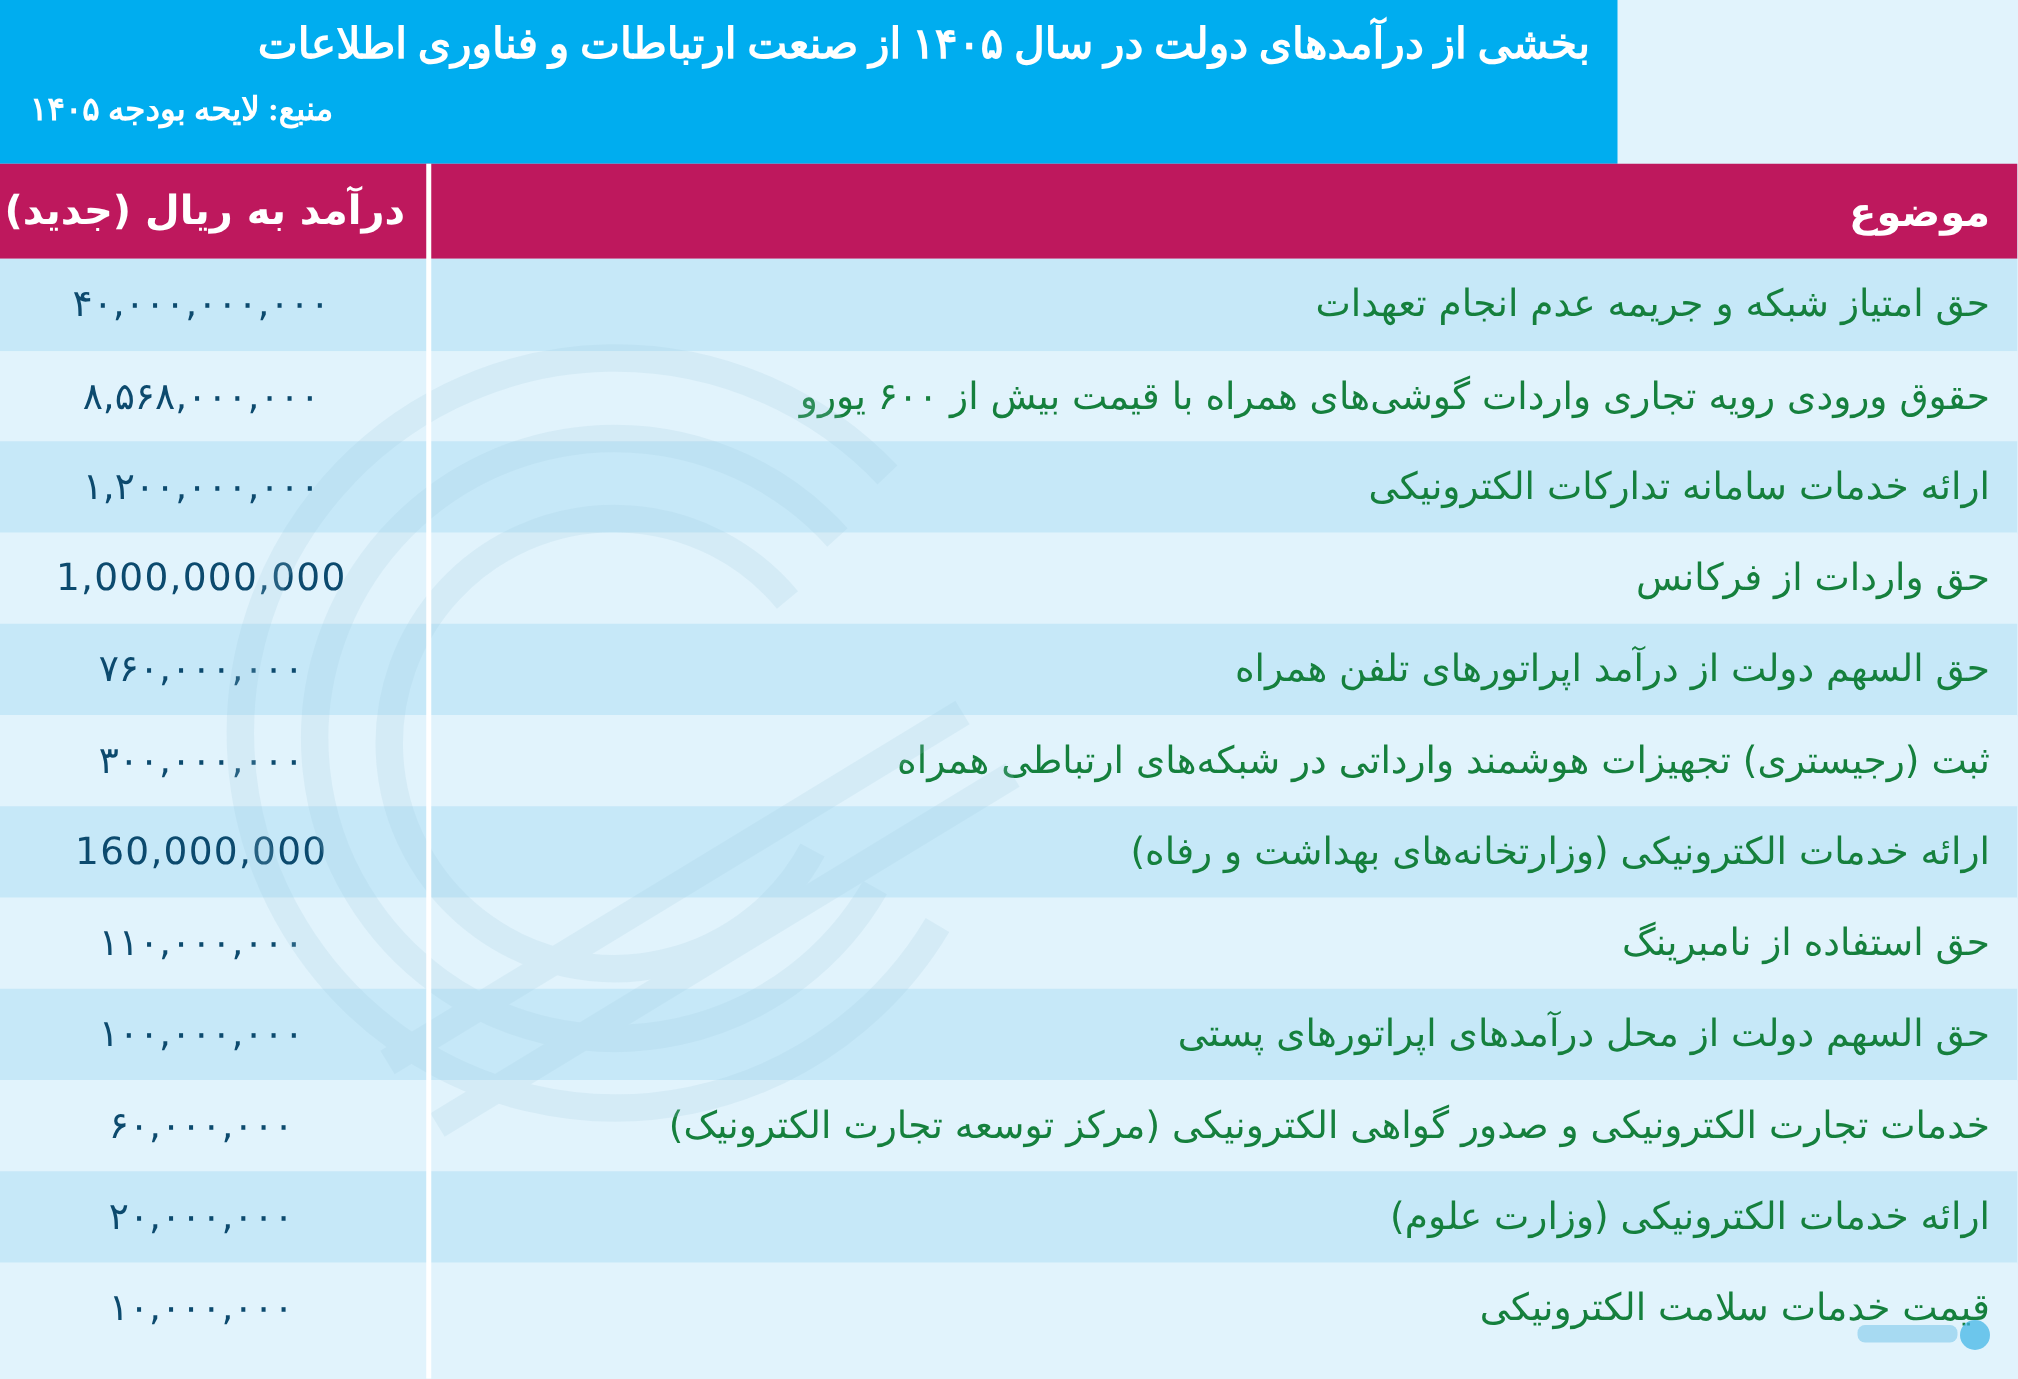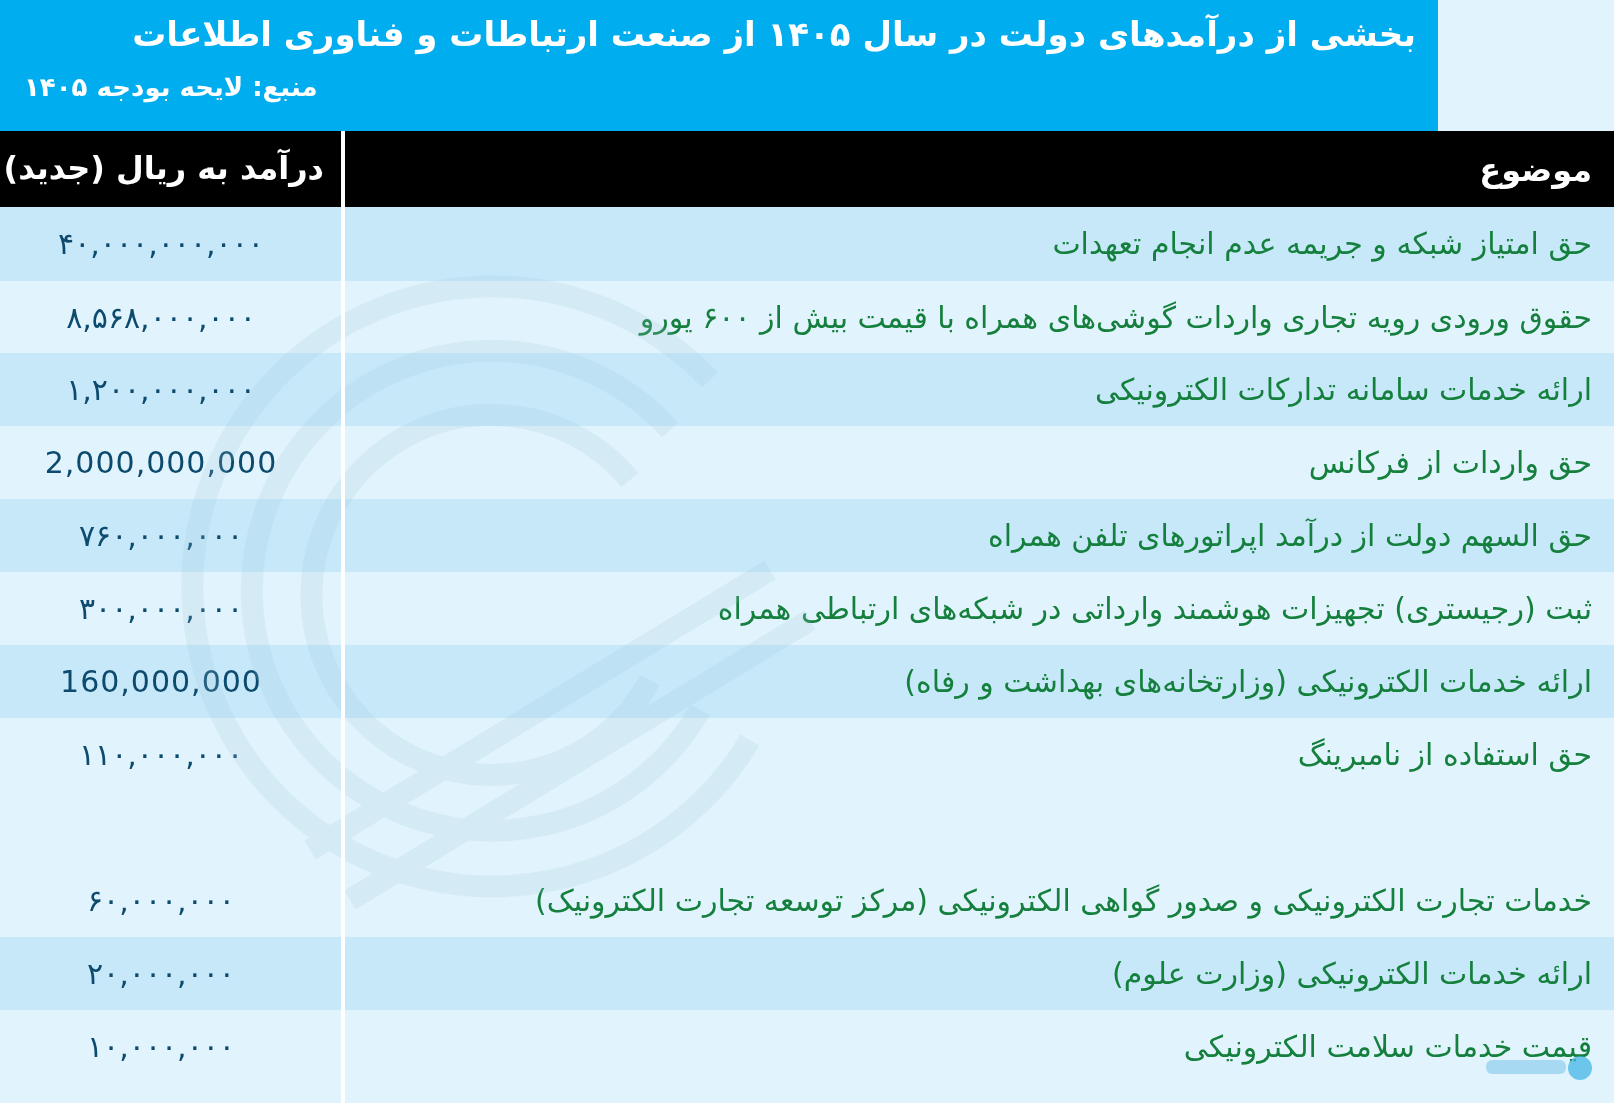--- a/index.html
+++ b/index.html
@@ -3,38 +3,39 @@
 <meta charset="utf-8">
 <style>
   html, body { margin: 0; padding: 0; }
   body {
     width: 1614px; height: 1103px; overflow: hidden;
     background: #e1f3fc;
     font-family: "DejaVu Sans", sans-serif;
     position: relative;
   }
   .header {
-    position: absolute; left: 0; top: 0; width: 1438px; height: 131px;
+    position: absolute; left: 0; top: 0; width: 1294px; height: 131px;
     background: #00adef;
     color: #ffffff;
+    font-family: Liberation Serif, serif;
   }
   .title {
     position: absolute; right: 22px; top: 14px;
     font-size: 34px; font-weight: bold; direction: rtl; white-space: nowrap;
   }
   .source {
     position: absolute; left: 24px; top: 72px;
     font-size: 26px; font-weight: bold; direction: rtl; white-space: nowrap;
   }
   .table {
     position: absolute; left: 0; top: 131px; width: 1614px; height: 972px;
   }
   .thead {
     position: absolute; left: 0; top: 0; width: 1614px; height: 76px;
-    background: #000000; color: #ffffff;
+    background: #be185d; color: #ffffff;
   }
   .th-amount {
     position: absolute; left: 14px; top: 18px; width: 310px;
     font-size: 32px; font-weight: bold; direction: rtl; text-align: right; white-space: nowrap;
   }
   .th-subject {
     position: absolute; right: 22px; top: 20px;
     font-size: 32px; font-weight: bold; direction: rtl; white-space: nowrap;
   }
   .row {
@@ -86,38 +87,42 @@
   </div>
   <div class="row even" style="top:150px">
     <div class="cell-amount">۸,۵۶۸,۰۰۰,۰۰۰</div>
     <div class="cell-subject">حقوق ورودی رویه تجاری واردات گوشی‌های همراه با قیمت بیش از ۶۰۰ یورو</div>
   </div>
   <div class="row odd" style="top:222px">
     <div class="cell-amount">۱,۲۰۰,۰۰۰,۰۰۰</div>
     <div class="cell-subject">ارائه خدمات سامانه تدارکات الکترونیکی</div>
   </div>
   <div class="row even" style="top:295px">
-    <div class="cell-amount">2,000,000,000</div>
+    <div class="cell-amount">1,000,000,000</div>
     <div class="cell-subject">حق واردات از فرکانس</div>
   </div>
   <div class="row odd" style="top:368px">
     <div class="cell-amount">۷۶۰,۰۰۰,۰۰۰</div>
     <div class="cell-subject">حق السهم دولت از درآمد اپراتورهای تلفن همراه</div>
   </div>
   <div class="row even" style="top:441px">
     <div class="cell-amount">۳۰۰,۰۰۰,۰۰۰</div>
     <div class="cell-subject">ثبت (رجیستری) تجهیزات هوشمند وارداتی در شبکه‌های ارتباطی همراه</div>
   </div>
   <div class="row odd" style="top:514px">
     <div class="cell-amount">160,000,000</div>
     <div class="cell-subject">ارائه خدمات الکترونیکی (وزارتخانه‌های بهداشت و رفاه)</div>
   </div>
   <div class="row even" style="top:587px">
     <div class="cell-amount">۱۱۰,۰۰۰,۰۰۰</div>
     <div class="cell-subject">حق استفاده از نامبرینگ</div>
+  </div>
+  <div class="row odd" style="top:660px">
+    <div class="cell-amount">۱۰۰,۰۰۰,۰۰۰</div>
+    <div class="cell-subject">حق السهم دولت از محل درآمدهای اپراتورهای پستی</div>
   </div>
   <div class="row even" style="top:733px">
     <div class="cell-amount">۶۰,۰۰۰,۰۰۰</div>
     <div class="cell-subject">خدمات تجارت الکترونیکی و صدور گواهی الکترونیکی (مرکز توسعه تجارت الکترونیک)</div>
   </div>
   <div class="row odd" style="top:806px">
     <div class="cell-amount">۲۰,۰۰۰,۰۰۰</div>
     <div class="cell-subject">ارائه خدمات الکترونیکی (وزارت علوم)</div>
   </div>
   <div class="row even" style="top:879px; height:93px">

